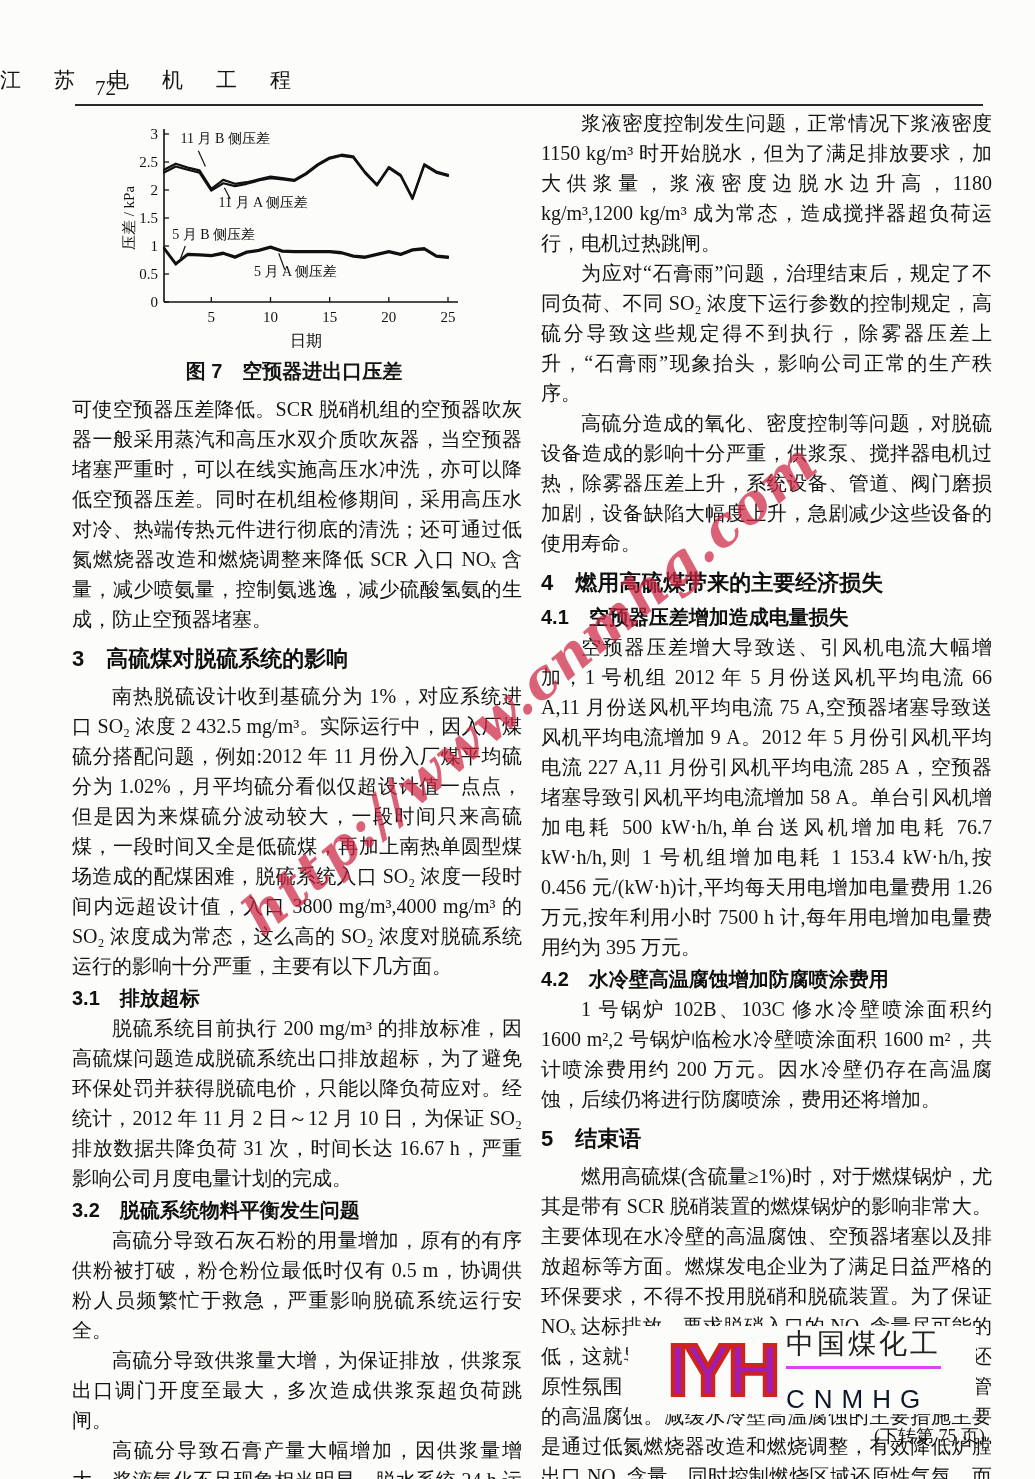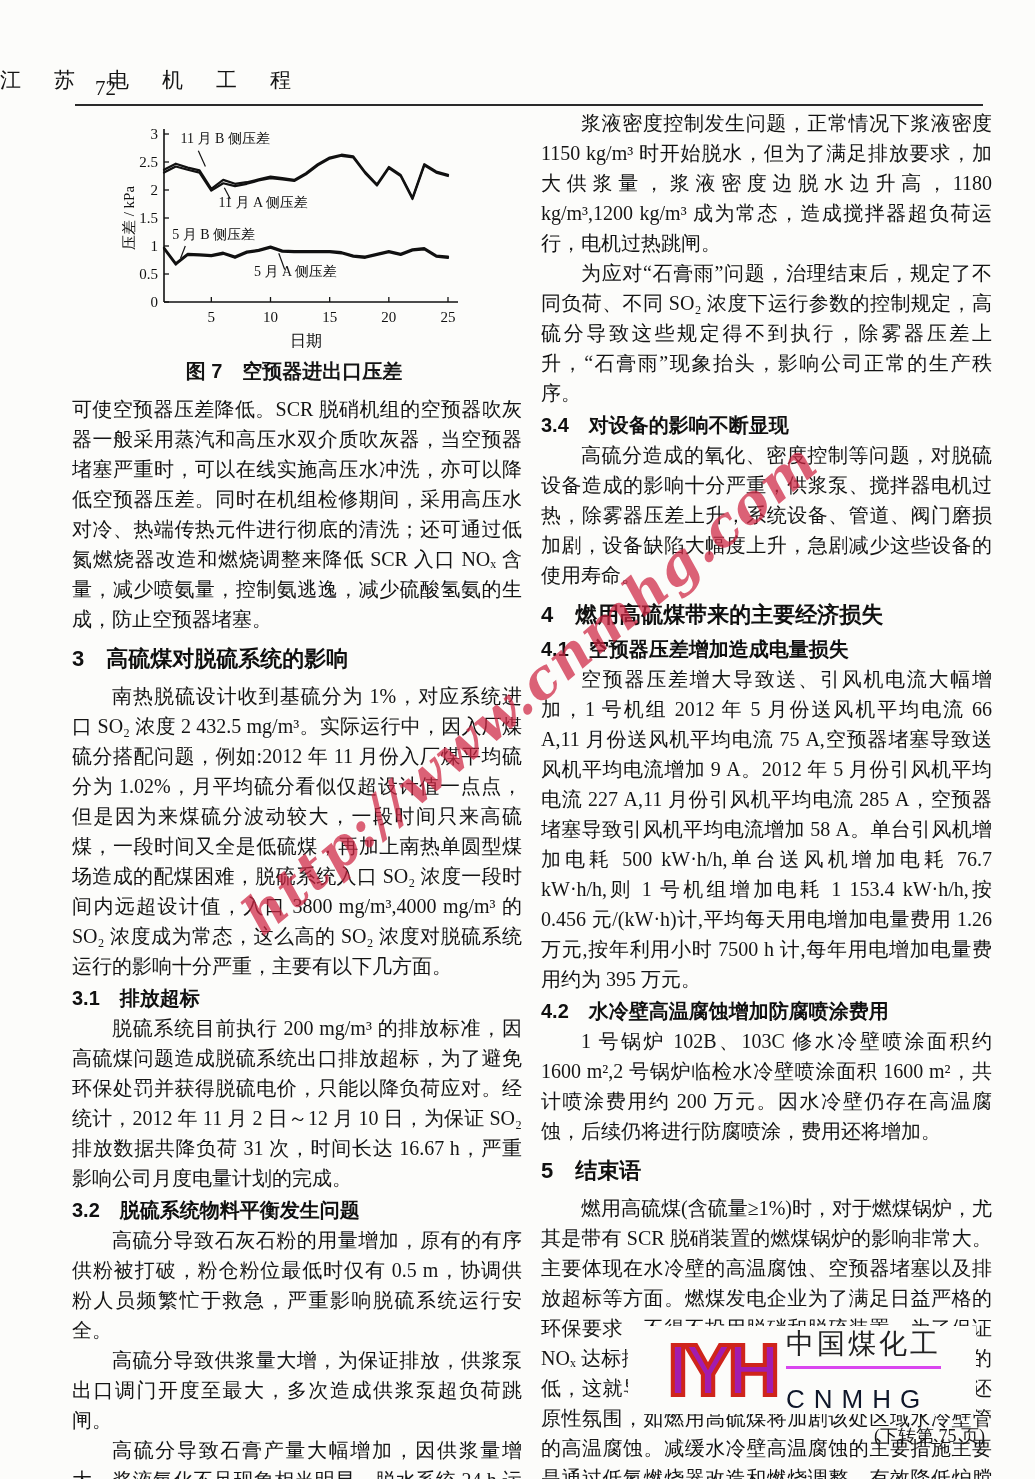--- a/index.html
+++ b/index.html
@@ -121,21 +121,20 @@
     <h3 class="h-sub">3.2　脱硫系统物料平衡发生问题</h3>
     <p class="body-p indent">高硫分导致石灰石粉的用量增加，原有的有序供粉被打破，粉仓粉位最低时仅有 0.5 m，协调供粉人员频繁忙于救急，严重影响脱硫系统运行安全。</p>
     <p class="body-p indent">高硫分导致供浆量大增，为保证排放，供浆泵出口调门开度至最大，多次造成供浆泵超负荷跳闸。</p>
     <p class="body-p indent">高硫分导致石膏产量大幅增加，因供浆量增大，浆液氧化不足现象相当明显，脱水系统 24 h 运行，有时还不能满足运行要求，不得不外排部分浆液。</p>
 
   </div>
 
   <div class="col col-right">
     <p class="body-p indent">浆液密度控制发生问题，正常情况下浆液密度 1150 kg/m³ 时开始脱水，但为了满足排放要求，加大供浆量，浆液密度边脱水边升高，1180 kg/m³,1200 kg/m³ 成为常态，造成搅拌器超负荷运行，电机过热跳闸。</p>
     <p class="body-p indent">为应对“石膏雨”问题，治理结束后，规定了不同负荷、不同 SO₂ 浓度下运行参数的控制规定，高硫分导致这些规定得不到执行，除雾器压差上升，“石膏雨”现象抬头，影响公司正常的生产秩序。</p>
-    <h3 class="h-sub">3.4　对设备的影响不断显现</h3>
     <p class="body-p indent">高硫分造成的氧化、密度控制等问题，对脱硫设备造成的影响十分严重，供浆泵、搅拌器电机过热，除雾器压差上升，系统设备、管道、阀门磨损加剧，设备缺陷大幅度上升，急剧减少这些设备的使用寿命。</p>
     <h2 class="h-sec">4　燃用高硫煤带来的主要经济损失</h2>
     <h3 class="h-sub">4.1　空预器压差增加造成电量损失</h3>
     <p class="body-p indent">空预器压差增大导致送、引风机电流大幅增加，1 号机组 2012 年 5 月份送风机平均电流 66 A,11 月份送风机平均电流 75 A,空预器堵塞导致送风机平均电流增加 9 A。2012 年 5 月份引风机平均电流 227 A,11 月份引风机平均电流 285 A，空预器堵塞导致引风机平均电流增加 58 A。单台引风机增加电耗 500 kW·h/h,单台送风机增加电耗 76.7 kW·h/h,则 1 号机组增加电耗 1 153.4 kW·h/h,按 0.456 元/(kW·h)计,平均每天用电增加电量费用 1.26 万元,按年利用小时 7500 h 计,每年用电增加电量费用约为 395 万元。</p>
     <h3 class="h-sub">4.2　水冷壁高温腐蚀增加防腐喷涂费用</h3>
     <p class="body-p indent">1 号锅炉 102B、103C 修水冷壁喷涂面积约 1600 m²,2 号锅炉临检水冷壁喷涂面积 1600 m²，共计喷涂费用约 200 万元。因水冷壁仍存在高温腐蚀，后续仍将进行防腐喷涂，费用还将增加。</p>
     <h2 class="h-sec">5　结束语</h2>
     <p class="body-p indent">燃用高硫煤(含硫量≥1%)时，对于燃煤锅炉，尤其是带有 SCR 脱硝装置的燃煤锅炉的影响非常大。主要体现在水冷壁的高温腐蚀、空预器堵塞以及排放超标等方面。燃煤发电企业为了满足日益严格的环保要求，不得不投用脱硝和脱硫装置。为了保证 NOₓ 达标排放，要求脱硝入口的 NOₓ 含量尽可能的低，这就导致在燃烧器区域要求低氧燃烧，形成还原性氛围，如燃用高硫煤将加剧该处区域水冷壁管的高温腐蚀。减缓水冷壁高温腐蚀的主要措施主要是通过低氮燃烧器改造和燃烧调整，有效降低炉膛出口 NOₓ 含量，同时控制燃烧区域还原性气氛，而对于投用 SCR 脱硝装置所造成的氨逃逸，附着在空预器传热元件上，造成空预器积灰、堵塞，导致空预器压差增</p>
   </div>
 

